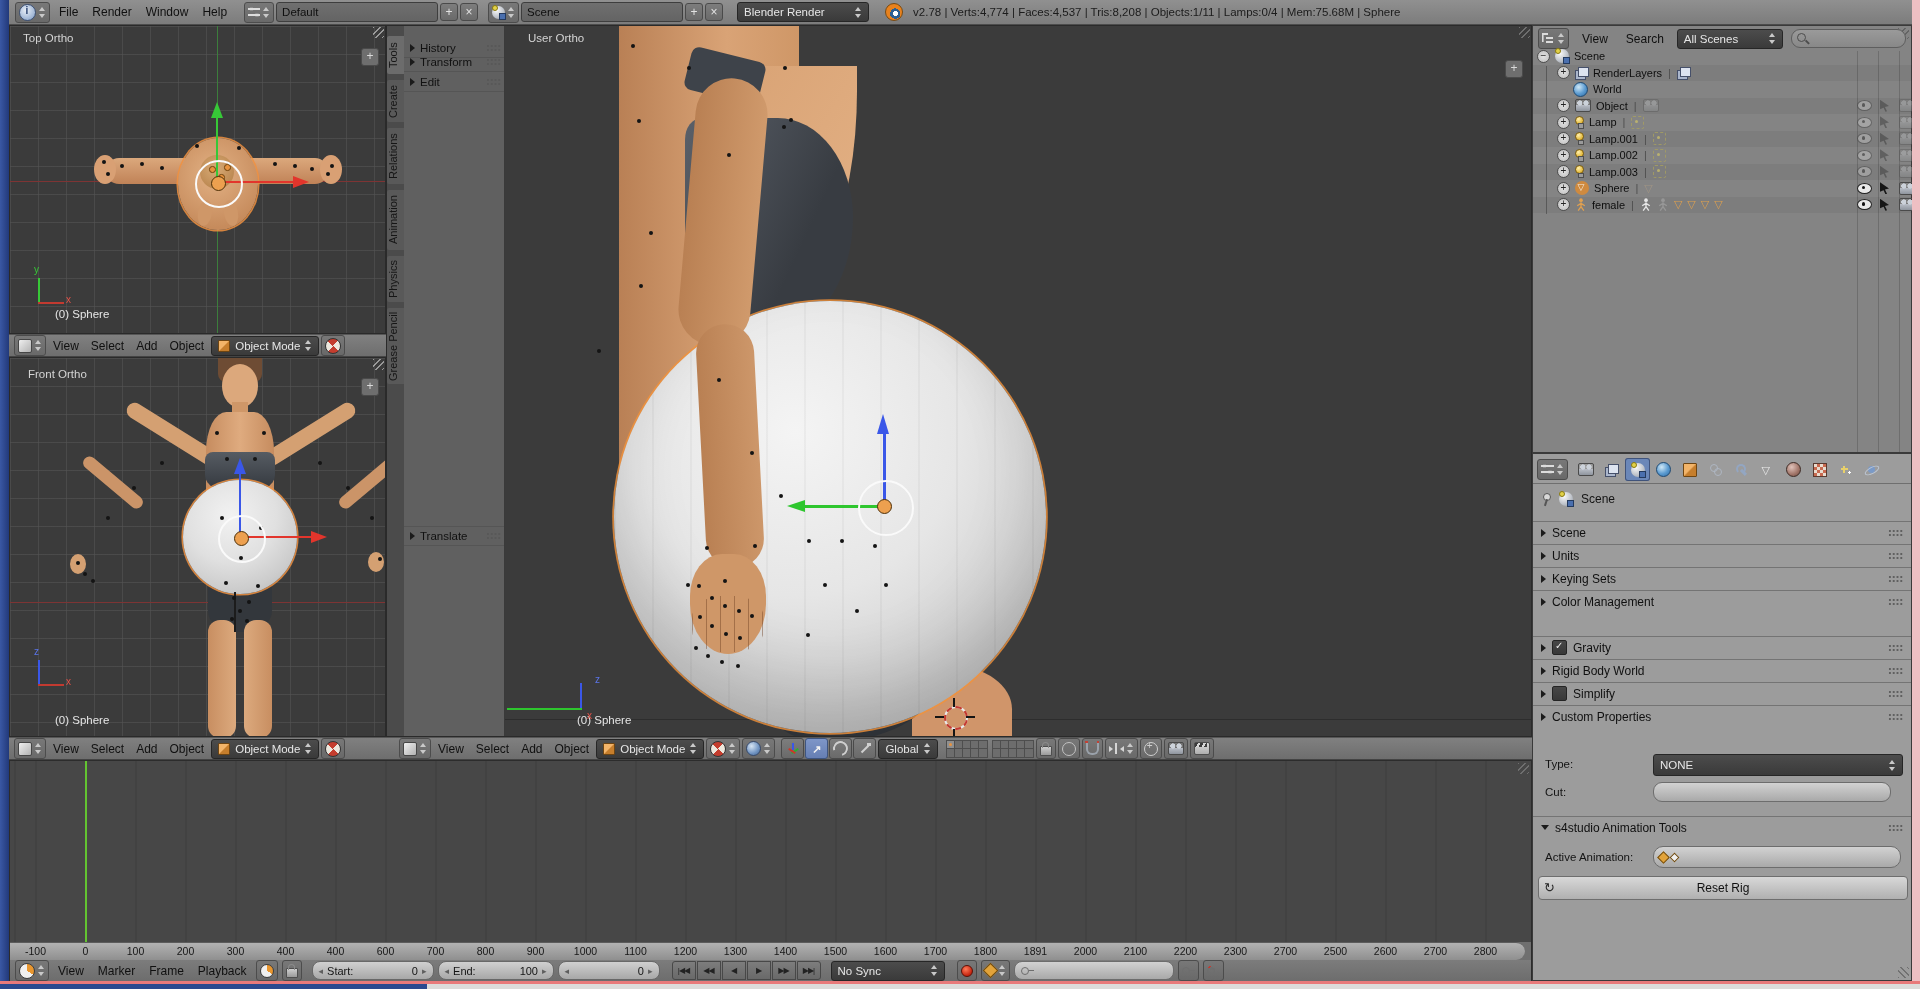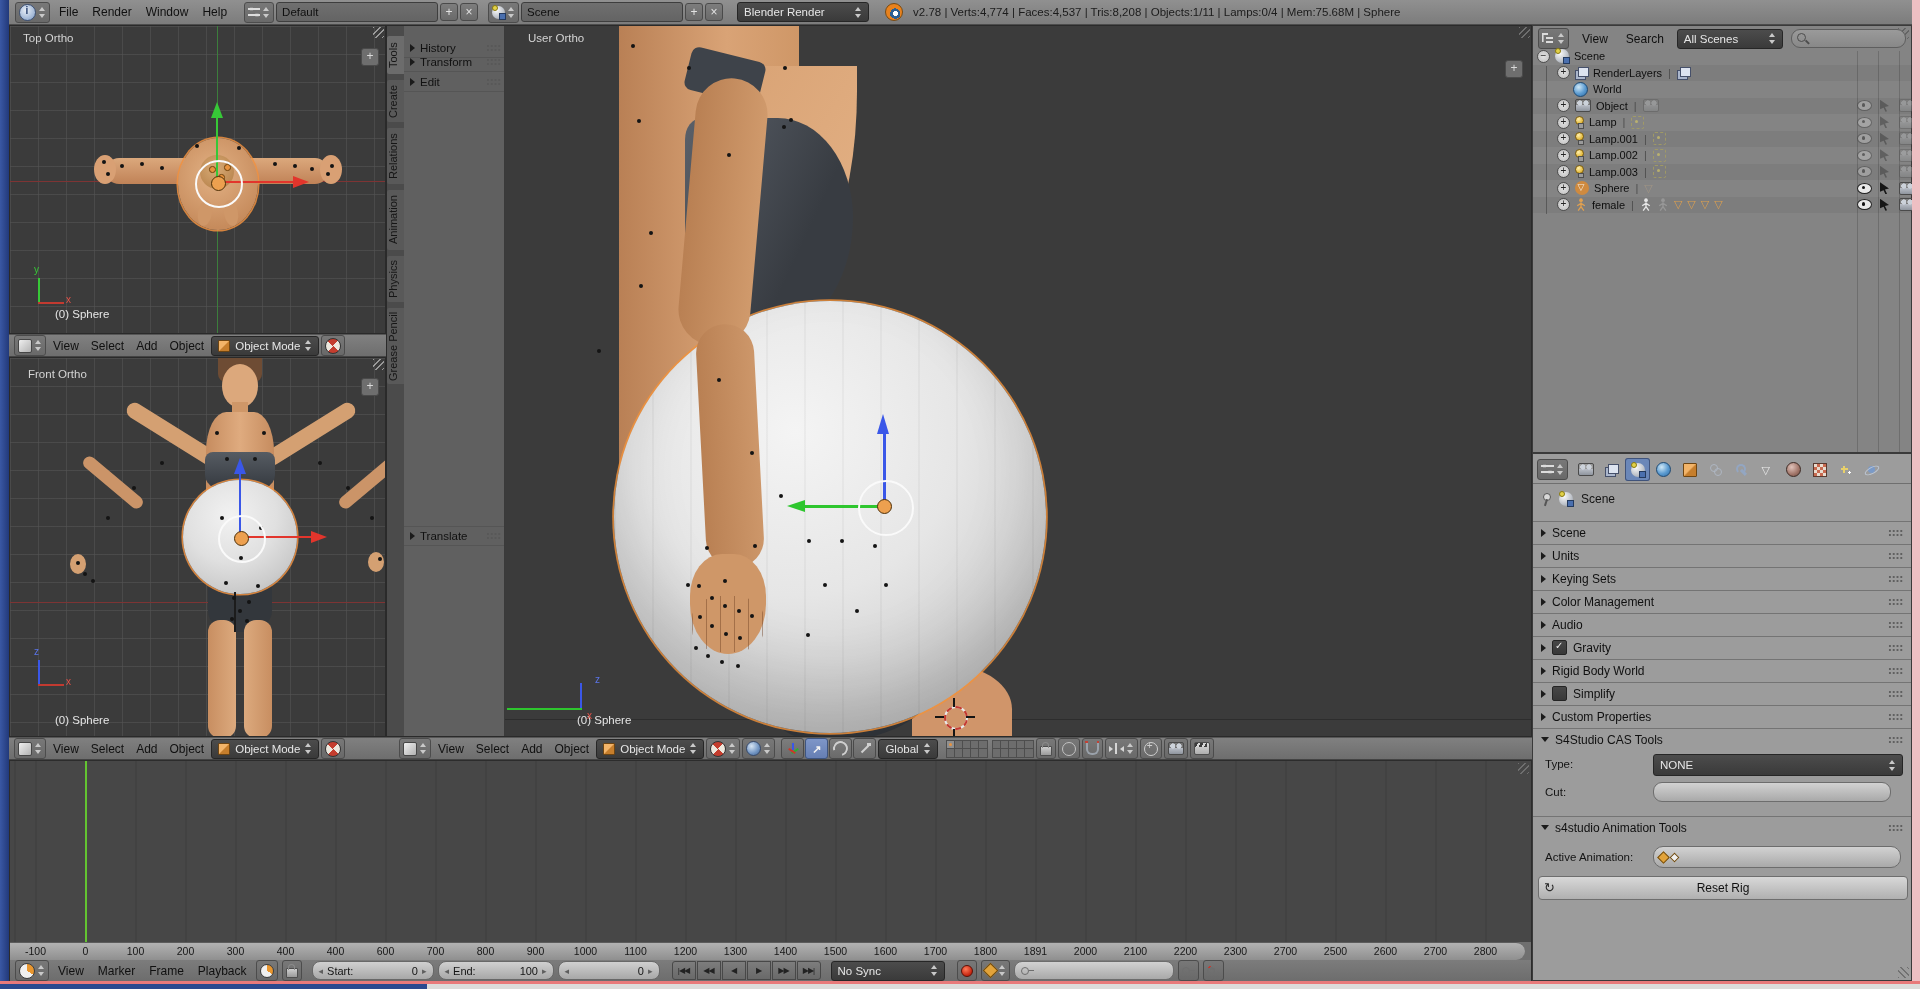--- a/index.html
+++ b/index.html
@@ -976,50 +976,40 @@
     <div class="ph" style="top:113px">
       <span class="tri-r"></span>
       <span>Keying Sets</span>
       <span class="grip" style="margin-left:auto"></span>
     </div>
     <div class="ph" style="top:136px">
       <span class="tri-r"></span>
       <span>Color Management</span>
       <span class="grip" style="margin-left:auto"></span>
     </div>
-    <div class="ph" style="top:159px">
-      <span class="tri-r"></span>
-      <span>Audio</span>
-      <span class="grip" style="margin-left:auto"></span>
-    </div>
     <div class="ph" style="top:182px">
       <span class="tri-r"></span>
       <span class="cb on"></span>
       <span>Gravity</span>
       <span class="grip" style="margin-left:auto"></span>
     </div>
     <div class="ph" style="top:205px">
       <span class="tri-r"></span>
       <span>Rigid Body World</span>
       <span class="grip" style="margin-left:auto"></span>
     </div>
     <div class="ph" style="top:228px">
       <span class="tri-r"></span>
       <span class="cb"></span>
       <span>Simplify</span>
       <span class="grip" style="margin-left:auto"></span>
     </div>
     <div class="ph" style="top:251px">
       <span class="tri-r"></span>
       <span>Custom Properties</span>
-      <span class="grip" style="margin-left:auto"></span>
-    </div>
-    <div class="ph" style="top:274px">
-      <span class="tri-d"></span>
-      <span>S4Studio CAS Tools</span>
       <span class="grip" style="margin-left:auto"></span>
     </div>
     <div class="prow" style="left:12px;top:304px">Type:</div>
     <div class="ddk" style="position:absolute;left:120px;top:300px;width:236px;height:20px;justify-content:space-between">
       <span>NONE</span>
       <span class="updn"></span>
     </div>
     <div class="prow" style="left:12px;top:332px">Cut:</div>
     <div class="fieldl" style="position:absolute;left:120px;top:328px;width:236px;height:18px;border-radius:9px"></div>
     <div class="ph" style="top:362px">

